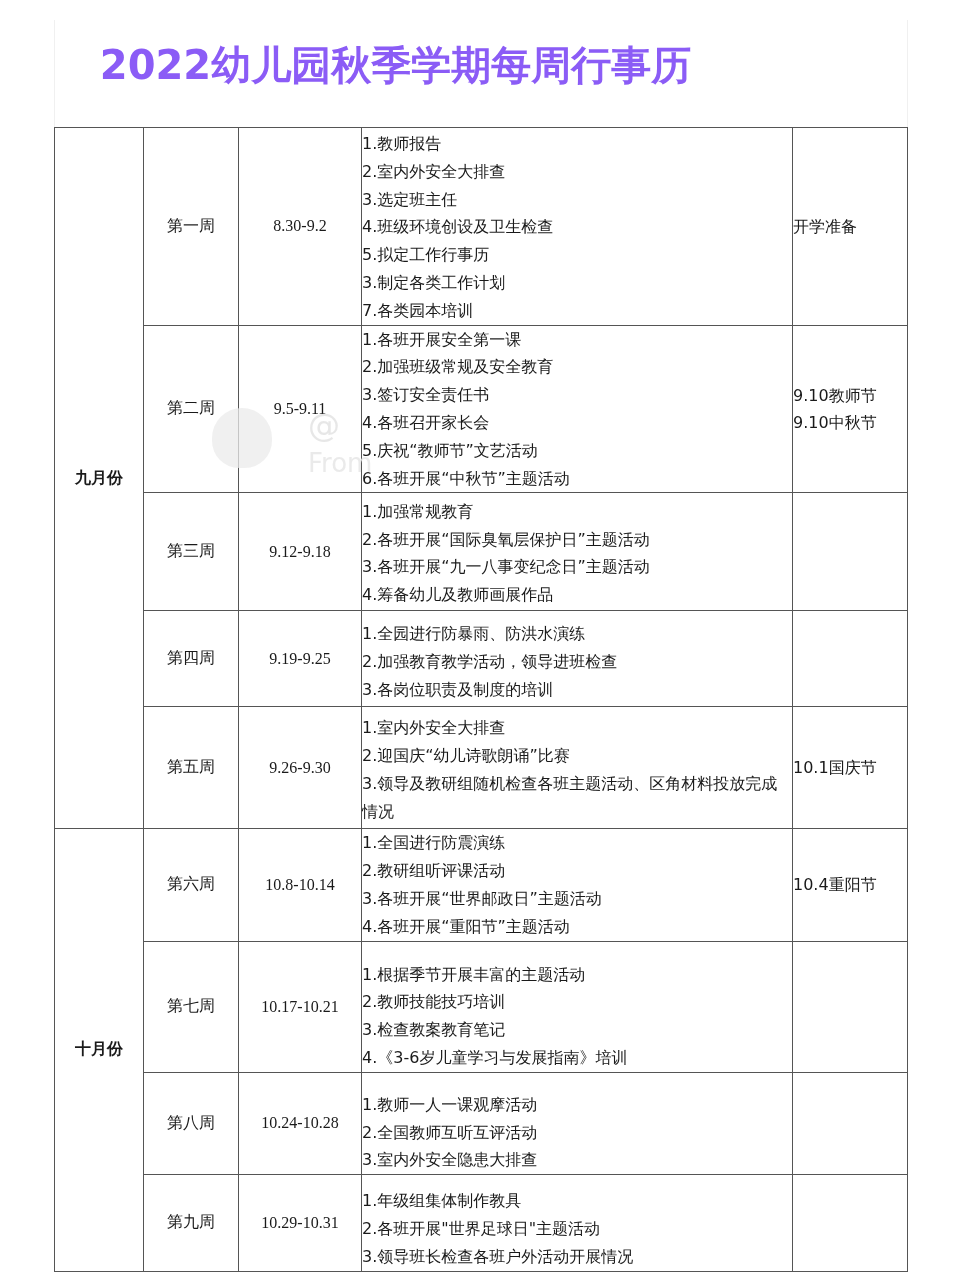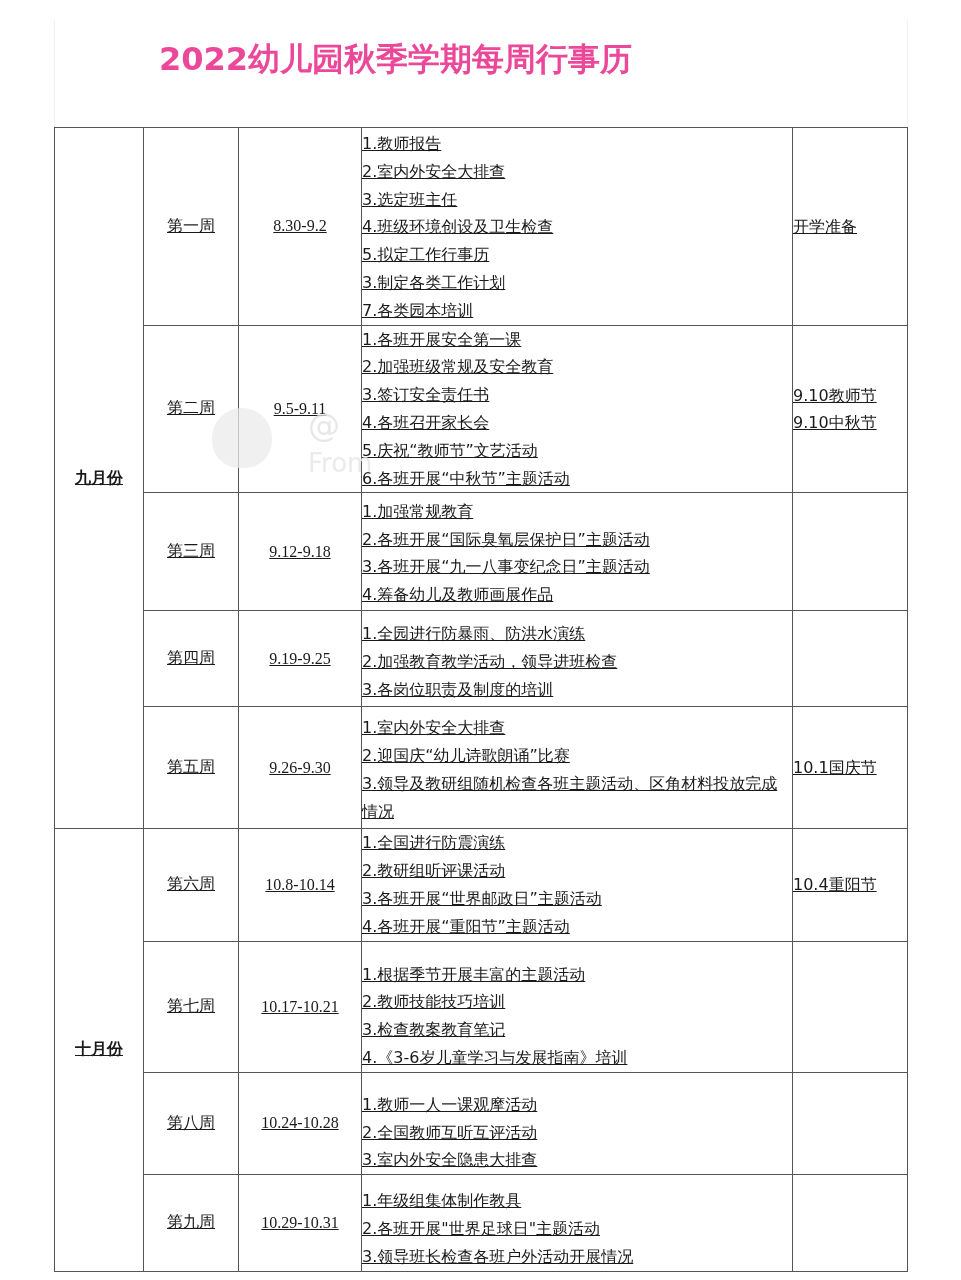--- a/index.html
+++ b/index.html
@@ -3,30 +3,29 @@
 <meta charset="utf-8">
 <style>
   html, body { margin: 0; padding: 0; }
   body {
     width: 961px; height: 1280px; background: #ffffff; position: relative; overflow: hidden;
     font-family: "DejaVu Sans", "Liberation Sans", sans-serif; color: #1a1a1a;
   }
   .page-edge { position: absolute; left: 54px; top: 20px; width: 852px; height: 108px; border-left: 1px solid #f0f0f0; border-right: 1px solid #f0f0f0; }
   .title {
     position: absolute; left: 0; top: 38px; width: 791px; text-align: center;
-    font-family: "DejaVu Sans", sans-serif; font-weight: bold; font-size: 32px; letter-spacing: 0px; color: #ec4899;
+    font-family: "DejaVu Sans", sans-serif; font-weight: bold; font-size: 40px; letter-spacing: 0px; color: #8b5cf6;
   }
   table.schedule {
     position: absolute; left: 54px; top: 127px; width: 853px;
     border-collapse: collapse; table-layout: fixed;
   }
   table.schedule td {
     border: 1.5px solid #555; padding: 0; vertical-align: middle;
     font-size: 16px;
-    text-decoration: underline;
   }
   td.month { text-align: center; font-weight: bold; font-size: 17px; }
   td.week { text-align: center; font-size: 16px; }
   td.dates { text-align: center; font-family: "Liberation Serif", "DejaVu Serif", serif; font-size: 16px; }
   td.tasks { padding: 0 2px 0 2px; vertical-align: top; }
   td.tasks .task { font-size: 16px; line-height: 27.8px; white-space: nowrap; }
   td.tasks .task.wrap { white-space: normal; }
   td.notes { text-align: left; font-size: 16px; line-height: 27px; }
   .watermark {
     position: absolute; left: 200px; top: 400px; width: 320px; height: 110px; pointer-events: none;

